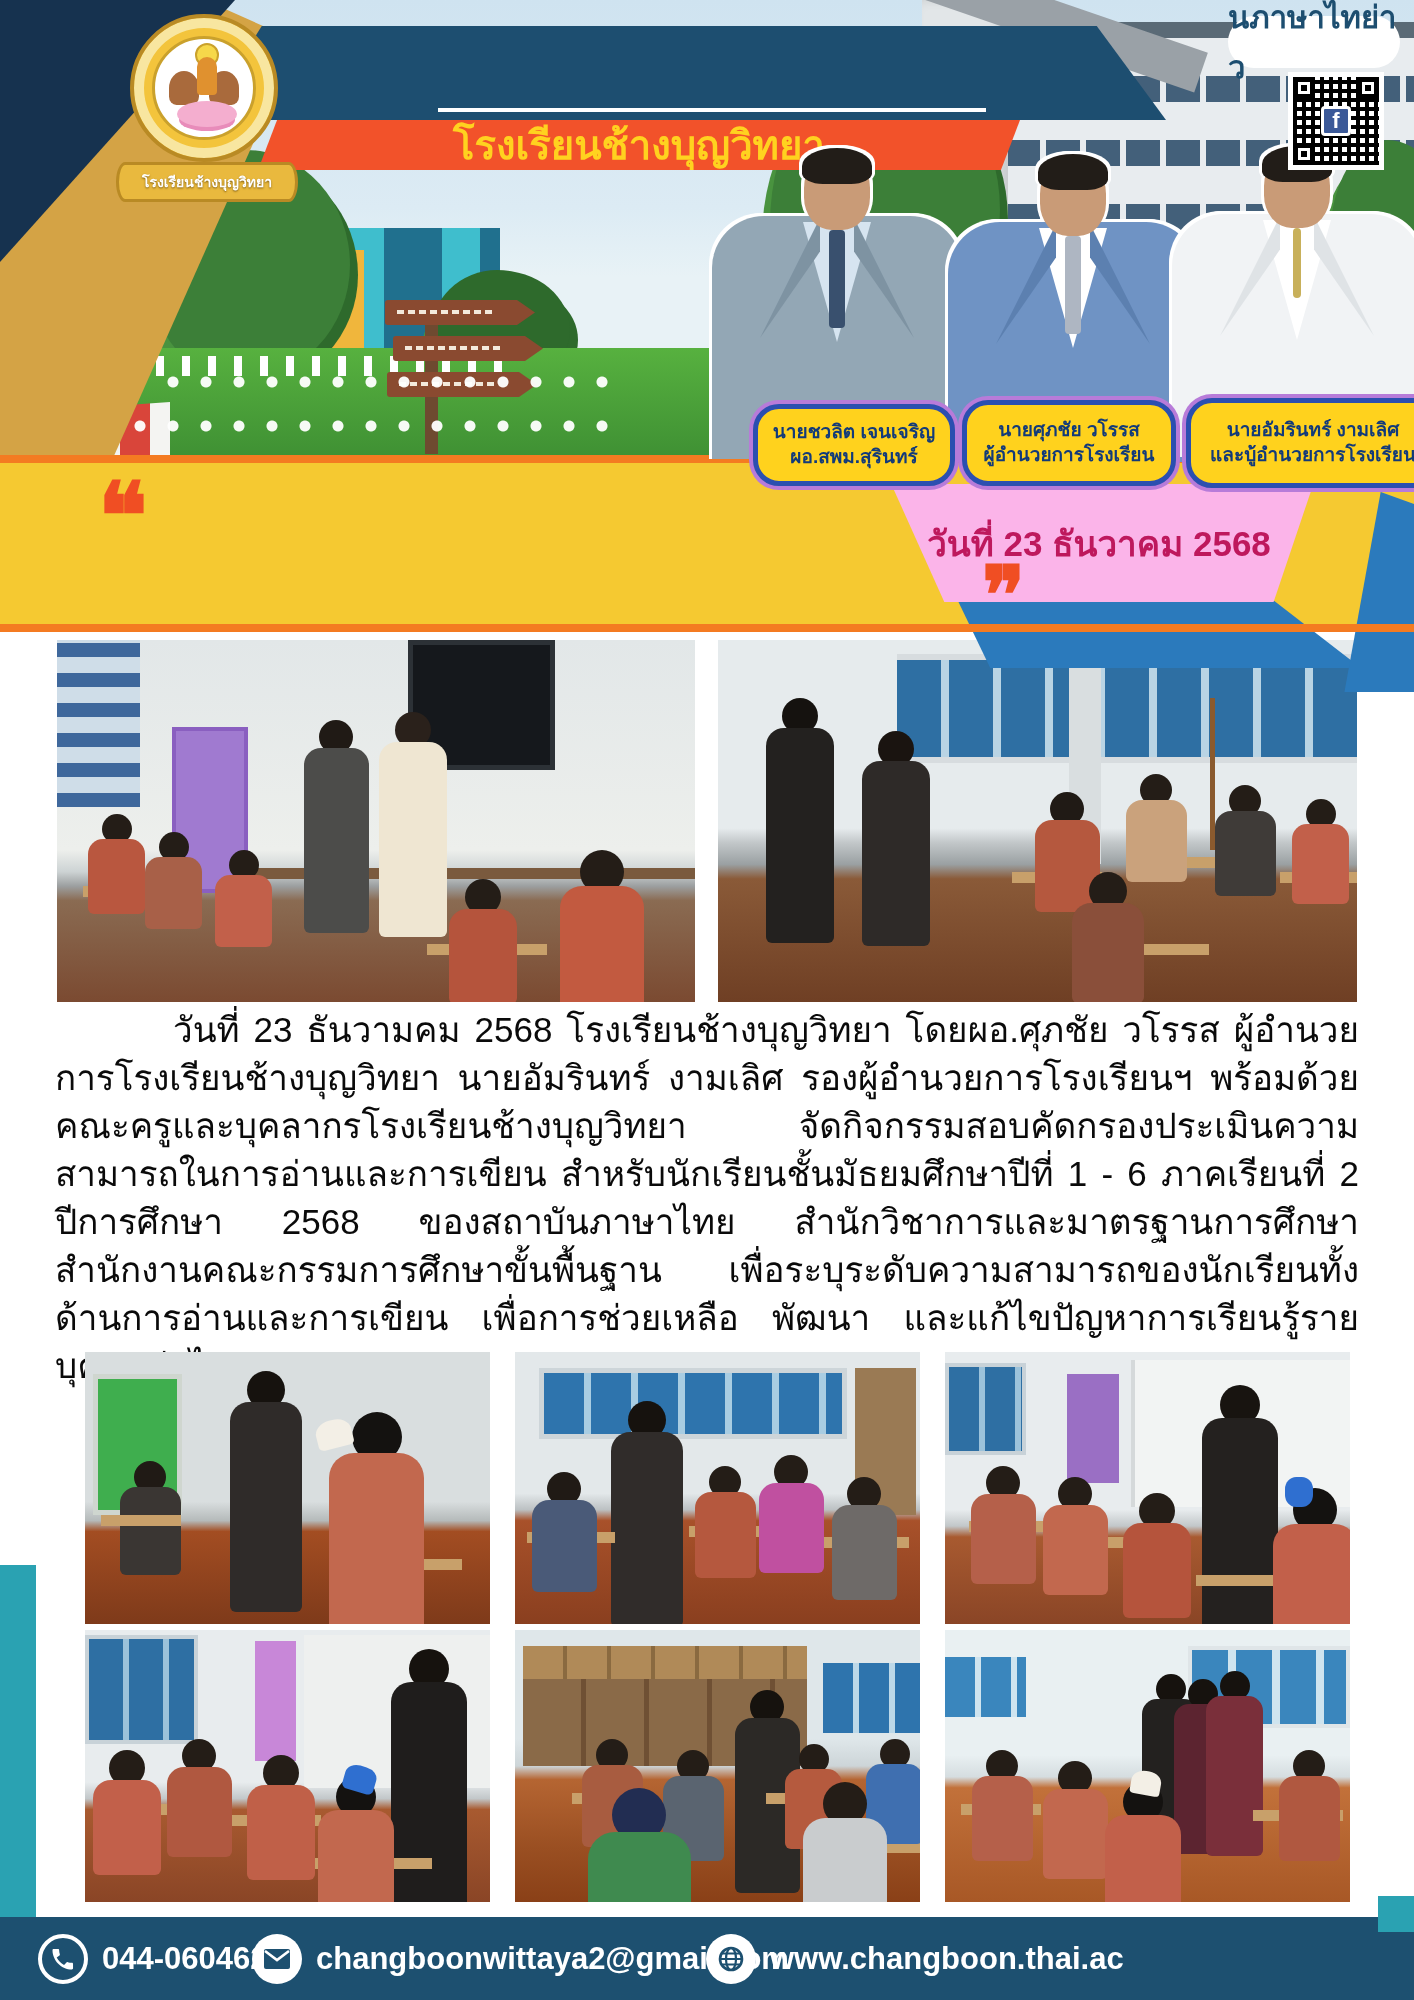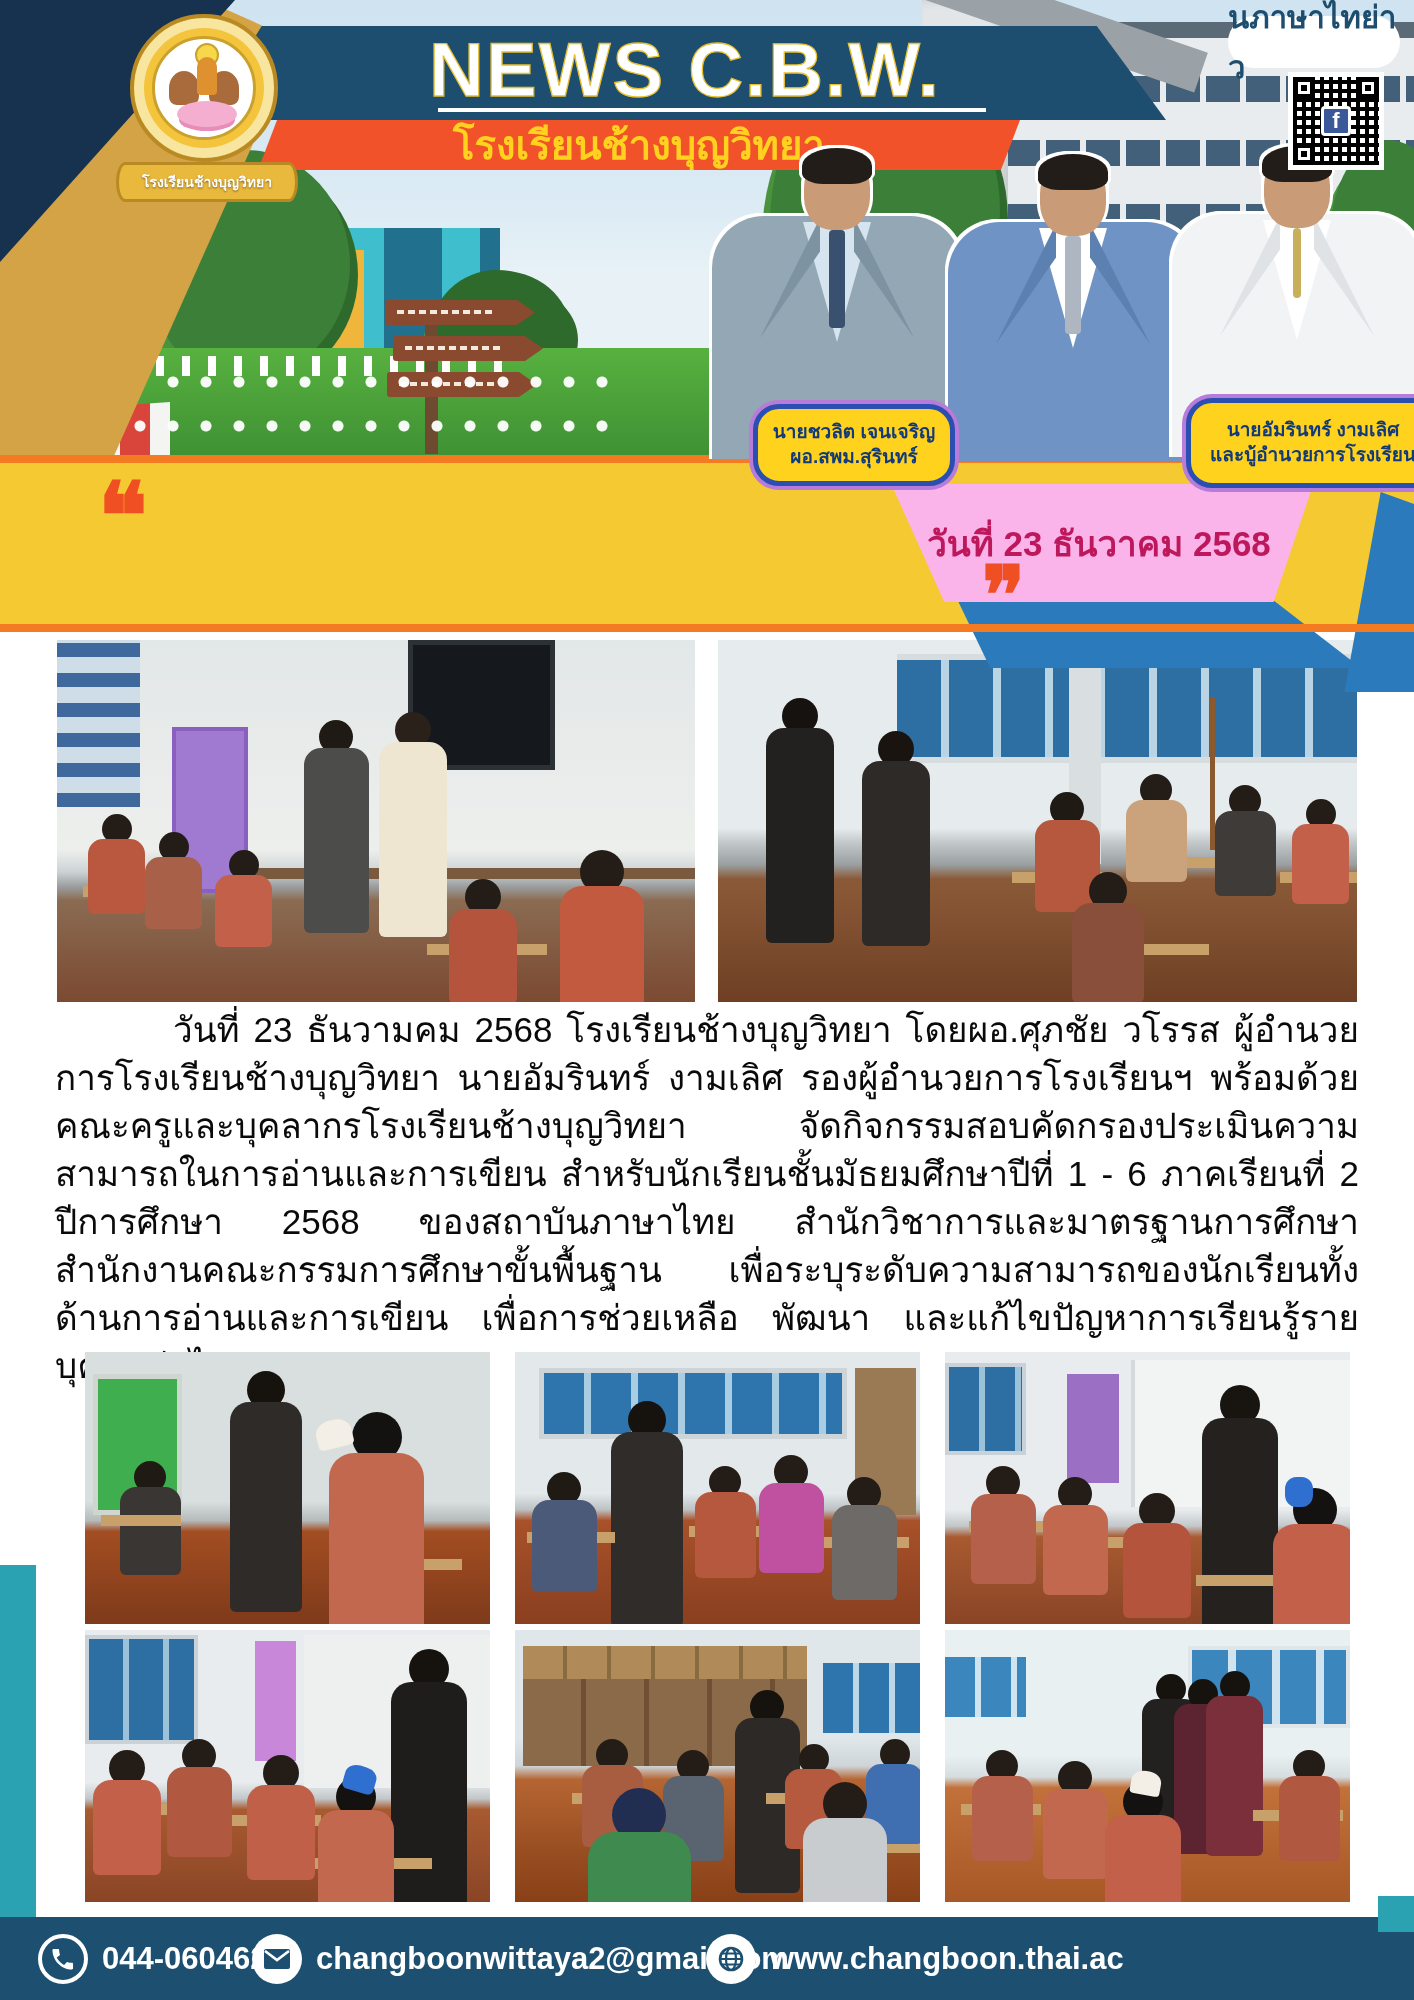--- a/index.html
+++ b/index.html
@@ -154,21 +154,20 @@
         </div>
     </div>
     <div class="layer curb"></div>
     <div class="layer dots"></div>
 
     <div class="layer gold-band"></div>
     <div class="layer navy-tri"></div>
     <div class="layer band-grey"></div>
 
     <div class="layer band-blue">
-      <div class="news-title">NEWS C.B.W.</div>
       <div class="news-underline"></div>
     </div>
     <div class="layer band-orange">
       <span>โรงเรียนช้างบุญวิทยา</span>
     </div>
 
     <div class="layer logo">
       <div class="ring"></div>
       <div class="inner">
         <div class="halo"></div>
@@ -218,20 +217,24 @@
       <div class="lapL" style="background:#dfe3e6;"></div>
         <div class="lapR" style="background:#dfe3e6;"></div>
       <div class="head"></div>
         <div class="hair"></div>
     </div>
   </div>
 
   <div class="name-pill" style="left:737px;top:404px;width:202px;height:82px;margin-left:16px;">
     <span>นายชวลิต เจนเจริญ</span>
     <span>ผอ.สพม.สุรินทร์</span>
+  </div>
+  <div class="name-pill" style="left:962px;top:400px;width:214px;height:86px;">
+    <span>นายศุภชัย วโรรส</span>
+    <span>ผู้อำนวยการโรงเรียน</span>
   </div>
   <div class="name-pill" style="left:1186px;top:398px;width:254px;height:90px;">
     <span>นายอัมรินทร์ งามเลิศ</span>
     <span>และบู้อำนวยการโรงเรียน</span>
   </div>
 
   <div class="banner-yellow"></div>
   <div class="rule-orange" style="top:455px;"></div>
   <div class="rule-orange" style="top:624px;"></div>
   <div class="blue-shape" style="left:958px;top:601px;width:403px;height:67px;clip-path:polygon(0 0,78.5% 0,100% 100%,8% 100%);"></div>

